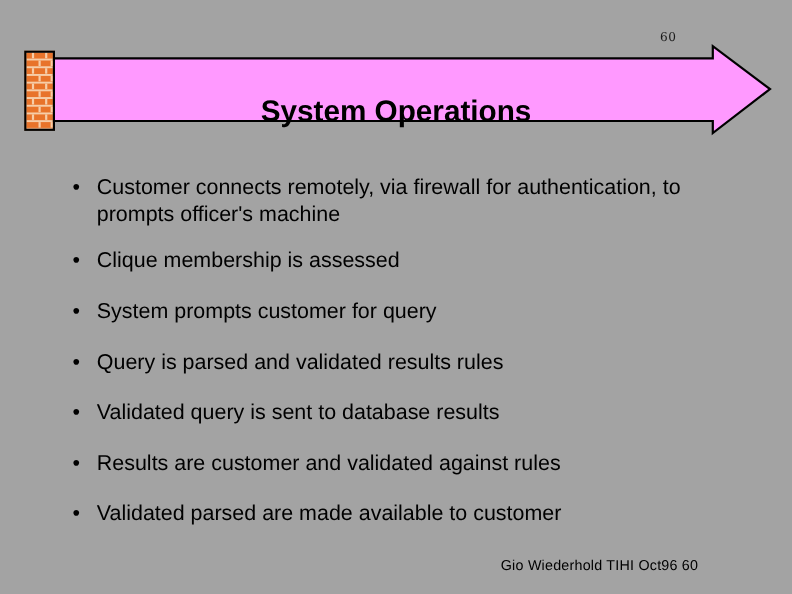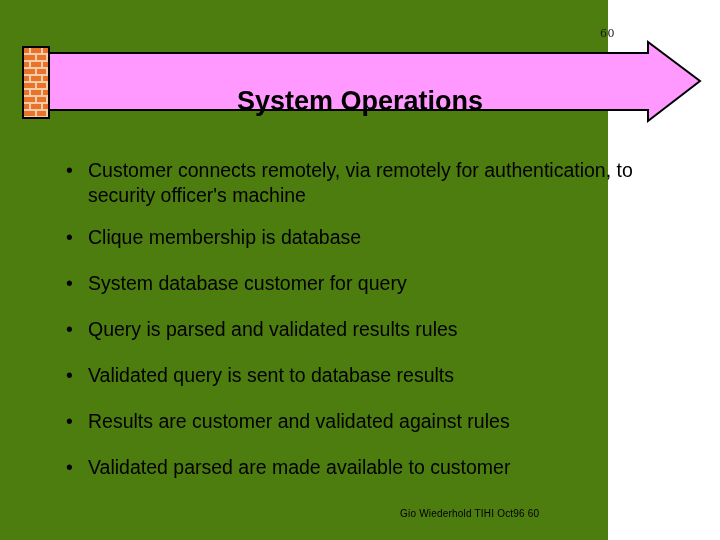--- a/index.html
+++ b/index.html
@@ -13,23 +13,23 @@
     height: 540px;
     position: relative;
     overflow: hidden;
     font-family: "Liberation Sans", sans-serif;
     color: #000000;
   }
 
   #slide {
     position: absolute;
     inset: 0;
-    width: 608px;
+    width: 720px;
     height: 540px;
-    background: #4d7c0f;
+    background: #a3a3a3;
   }
 
   
   .slide-number {
     position: absolute;
     left: 600px;
     top: 28px;
     width: 40px;
     text-align: left;
     font-family: "DejaVu Serif", serif;
@@ -134,23 +134,23 @@
     display: block;
     max-width: 580px;
   }
 
   
   .footer {
     position: absolute;
     left: 400px;
     top: 508px;
     width: 290px;
-    text-align: left;
-    font-family: "Liberation Sans", sans-serif;
-    font-size: 10px;
+    text-align: center;
+    font-family: "Liberation Sans", sans-serif;
+    font-size: 13px;
     line-height: 12px;
     color: #000000;
     letter-spacing: 0.2px;
   }
 </style>
 </head>
 <body>
 
 <div id="slide">
 
@@ -186,31 +186,31 @@
       <div class="vjoint" style="left:17px; top:56px;"></div>
       <div class="vjoint" style="left:11px; top:63px;"></div>
       <div class="vjoint" style="left:22px; top:63px;"></div>
     </div>
   </div>
 
   <div class="bullets">
 
     <div class="bullet-item two-line">
       <span class="bullet-mark">•</span>
-      <span class="bullet-text">Customer connects remotely, via remotely for authentication, to security officer's machine</span>
-    </div>
-
-    <div class="bullet-item">
-      <span class="bullet-mark">•</span>
-      <span class="bullet-text">Clique membership is database</span>
-    </div>
-
-    <div class="bullet-item">
-      <span class="bullet-mark">•</span>
-      <span class="bullet-text">System database customer for query</span>
+      <span class="bullet-text">Customer connects remotely, via firewall for authentication, to prompts officer's machine</span>
+    </div>
+
+    <div class="bullet-item">
+      <span class="bullet-mark">•</span>
+      <span class="bullet-text">Clique membership is assessed</span>
+    </div>
+
+    <div class="bullet-item">
+      <span class="bullet-mark">•</span>
+      <span class="bullet-text">System prompts customer for query</span>
     </div>
 
     <div class="bullet-item">
       <span class="bullet-mark">•</span>
       <span class="bullet-text">Query is parsed and validated results rules</span>
     </div>
 
     <div class="bullet-item">
       <span class="bullet-mark">•</span>
       <span class="bullet-text">Validated query is sent to database results</span>

